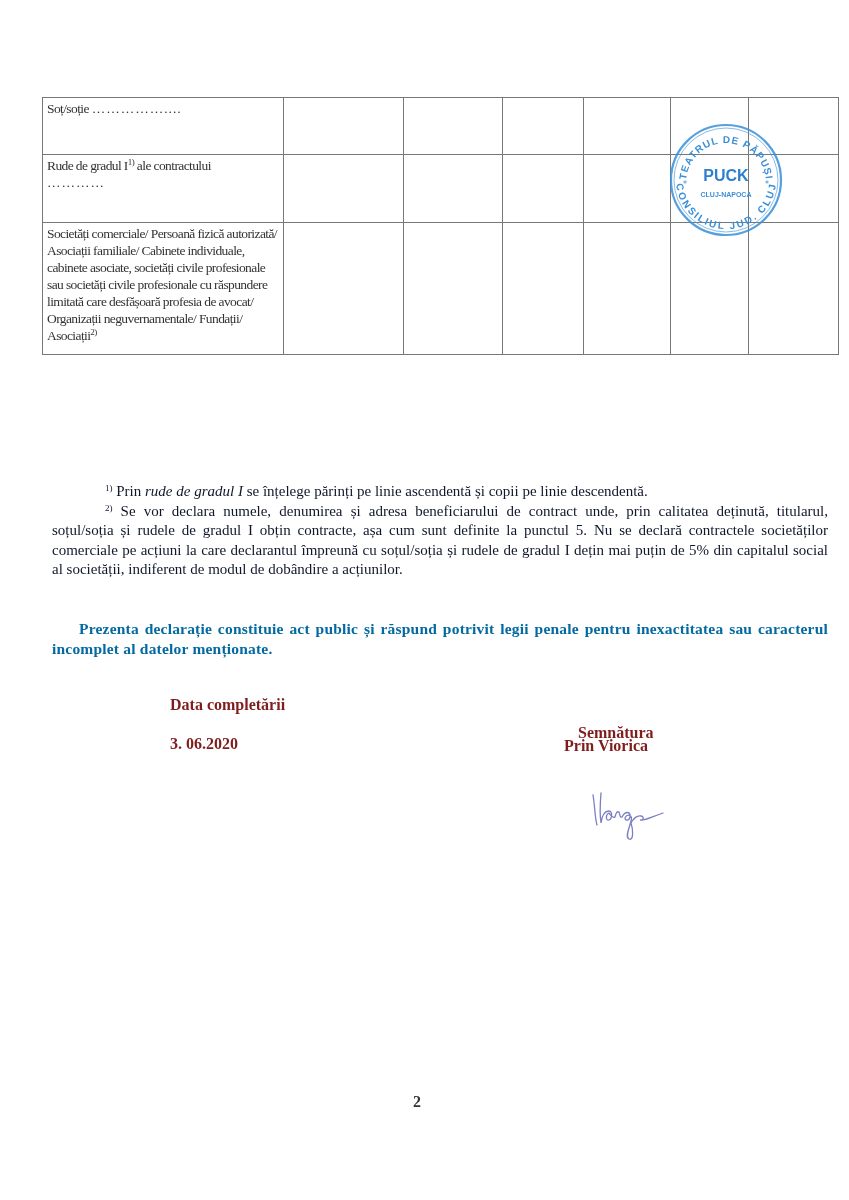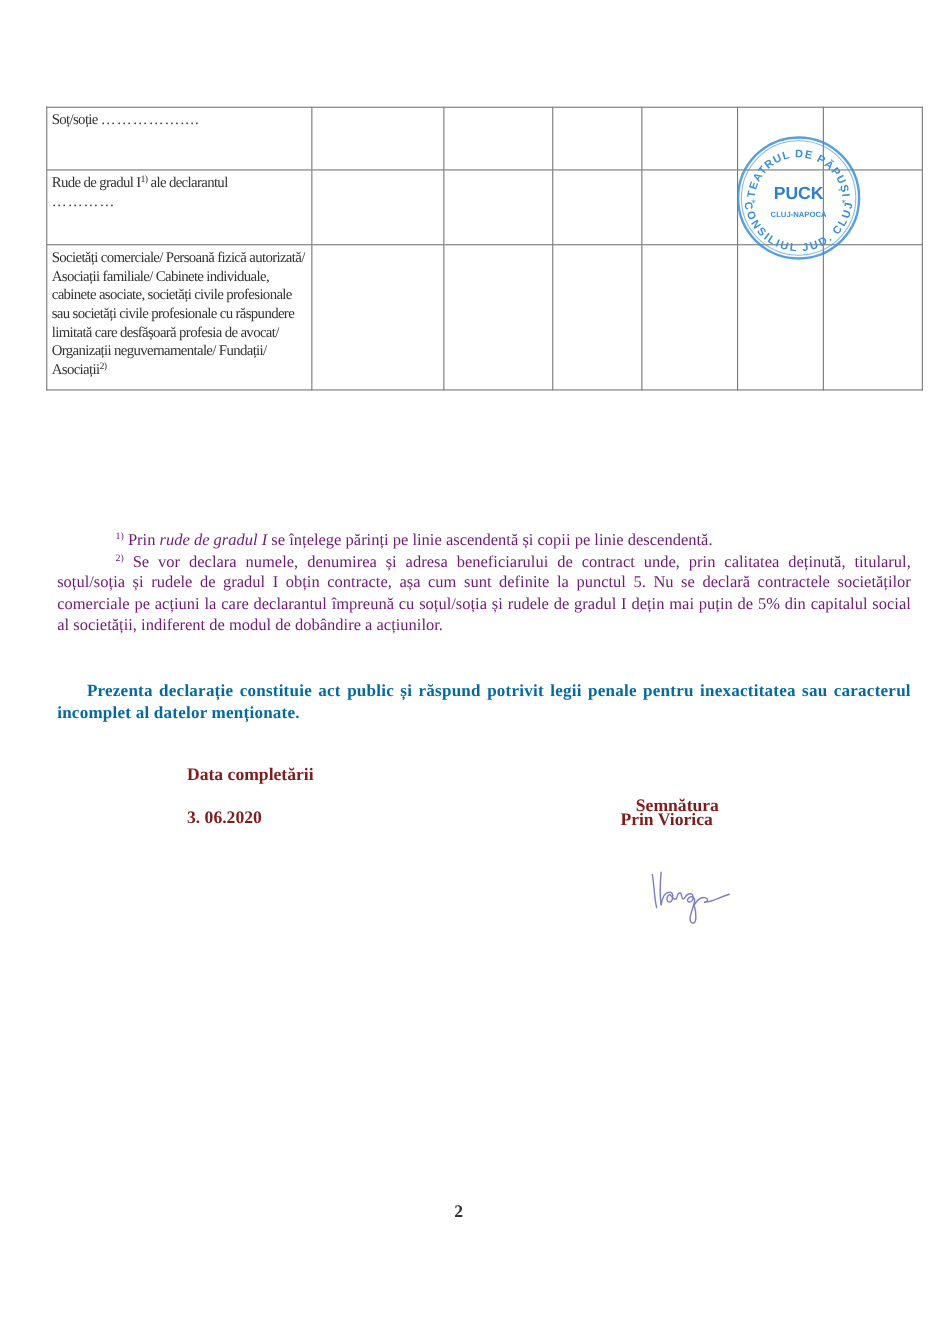--- a/index.html
+++ b/index.html
@@ -22,21 +22,21 @@
     .dots { letter-spacing: 1px; }
     sup { font-size: 9px; line-height: 0; vertical-align: 5px; }
 
     .stamp {
       position: absolute; left: 669px; top: 123px; width: 114px; height: 114px;
       pointer-events: none;
     }
 
     .footnotes {
       position: absolute; left: 52px; top: 482px; width: 776px;
-      font-size: 15px; line-height: 19.5px; color: #701a75; text-align: justify;
+      font-size: 15px; line-height: 19.5px; color: #0f172a; text-align: justify;
     }
     .footnotes p { margin: 0; }
     .fn-indent { text-indent: 53px; }
 
     .declaration {
       position: absolute; left: 52px; top: 619px; width: 776px;
       font-weight: bold; font-size: 15.5px; line-height: 20px; color: #0369a1;
       text-align: justify; text-indent: 27px; letter-spacing: 0.2px;
     }
 
@@ -73,21 +73,21 @@
     </td>
     <td></td>
         <td></td>
         <td></td>
         <td></td>
         <td></td>
         <td></td>
   </tr>
   <tr style="height:68px">
     <td class="row-label">
-      <span>Rude de gradul I</span><sup>1)</sup><span> ale declarantul</span><br>
+      <span>Rude de gradul I</span><sup>1)</sup><span> ale contractului</span><br>
       <span class="dots">…………</span>
     </td>
     <td></td>
         <td></td>
         <td></td>
         <td></td>
         <td></td>
         <td></td>
   </tr>
   <tr style="height:132px">

